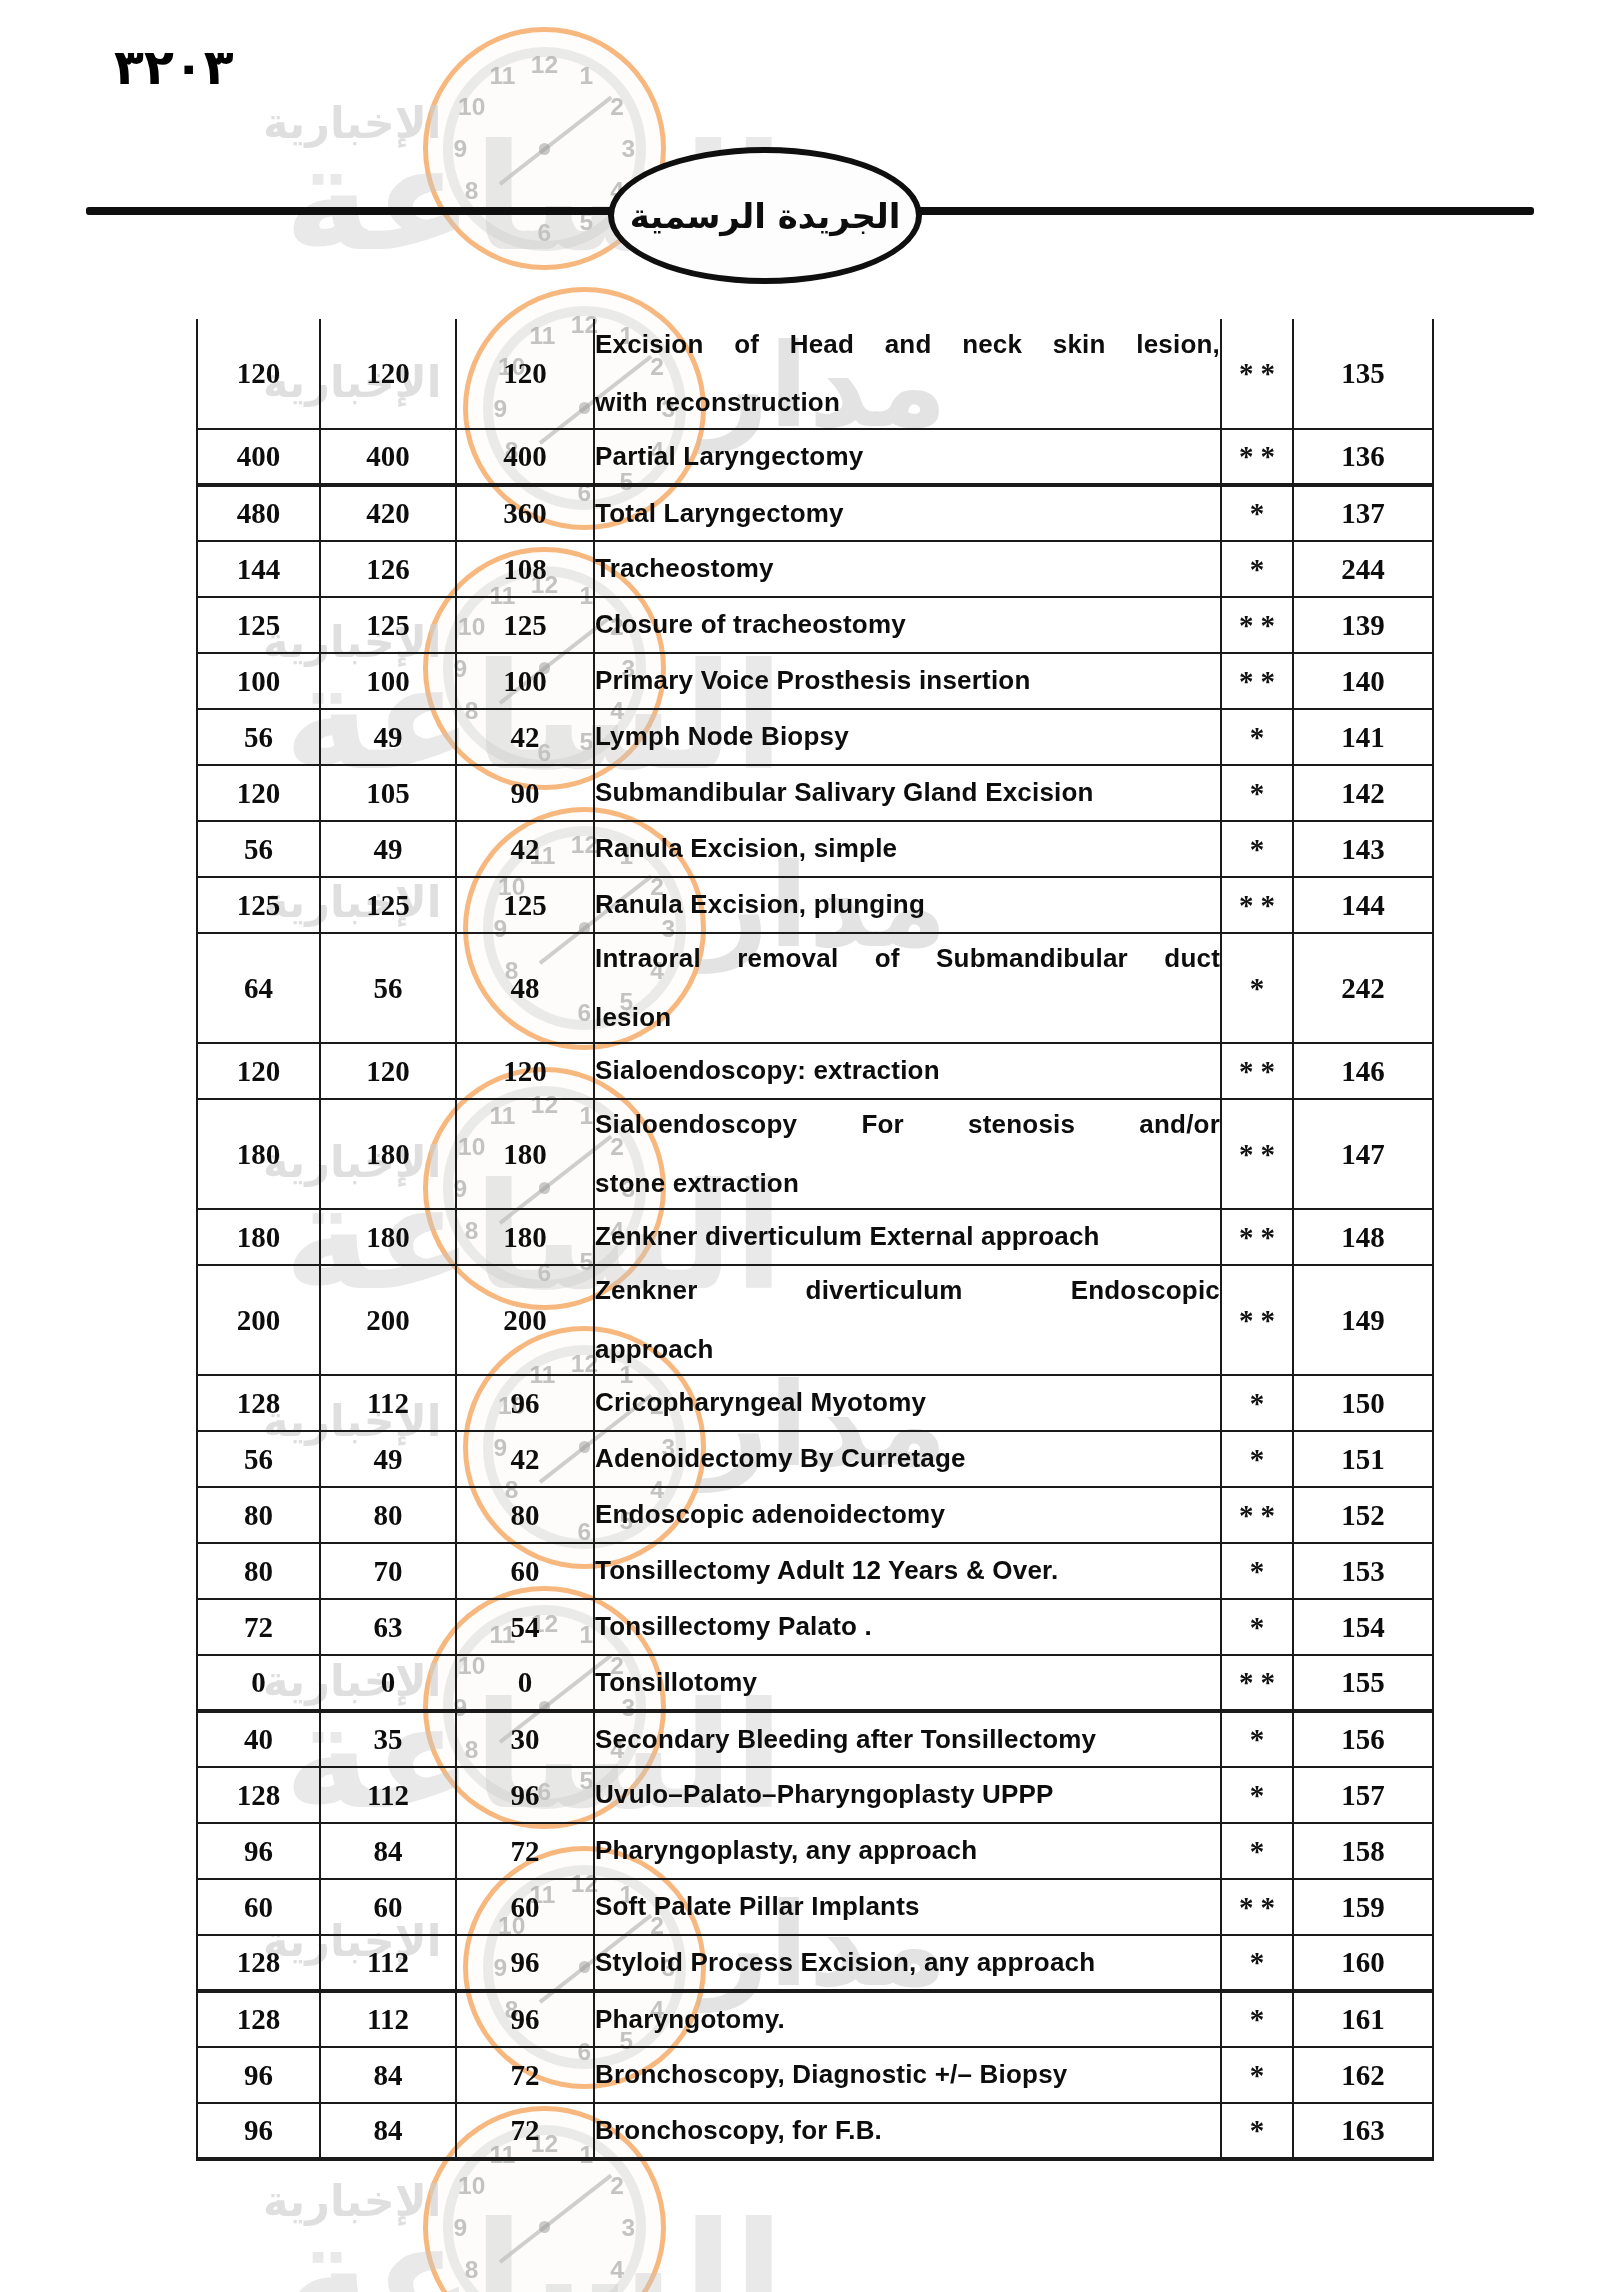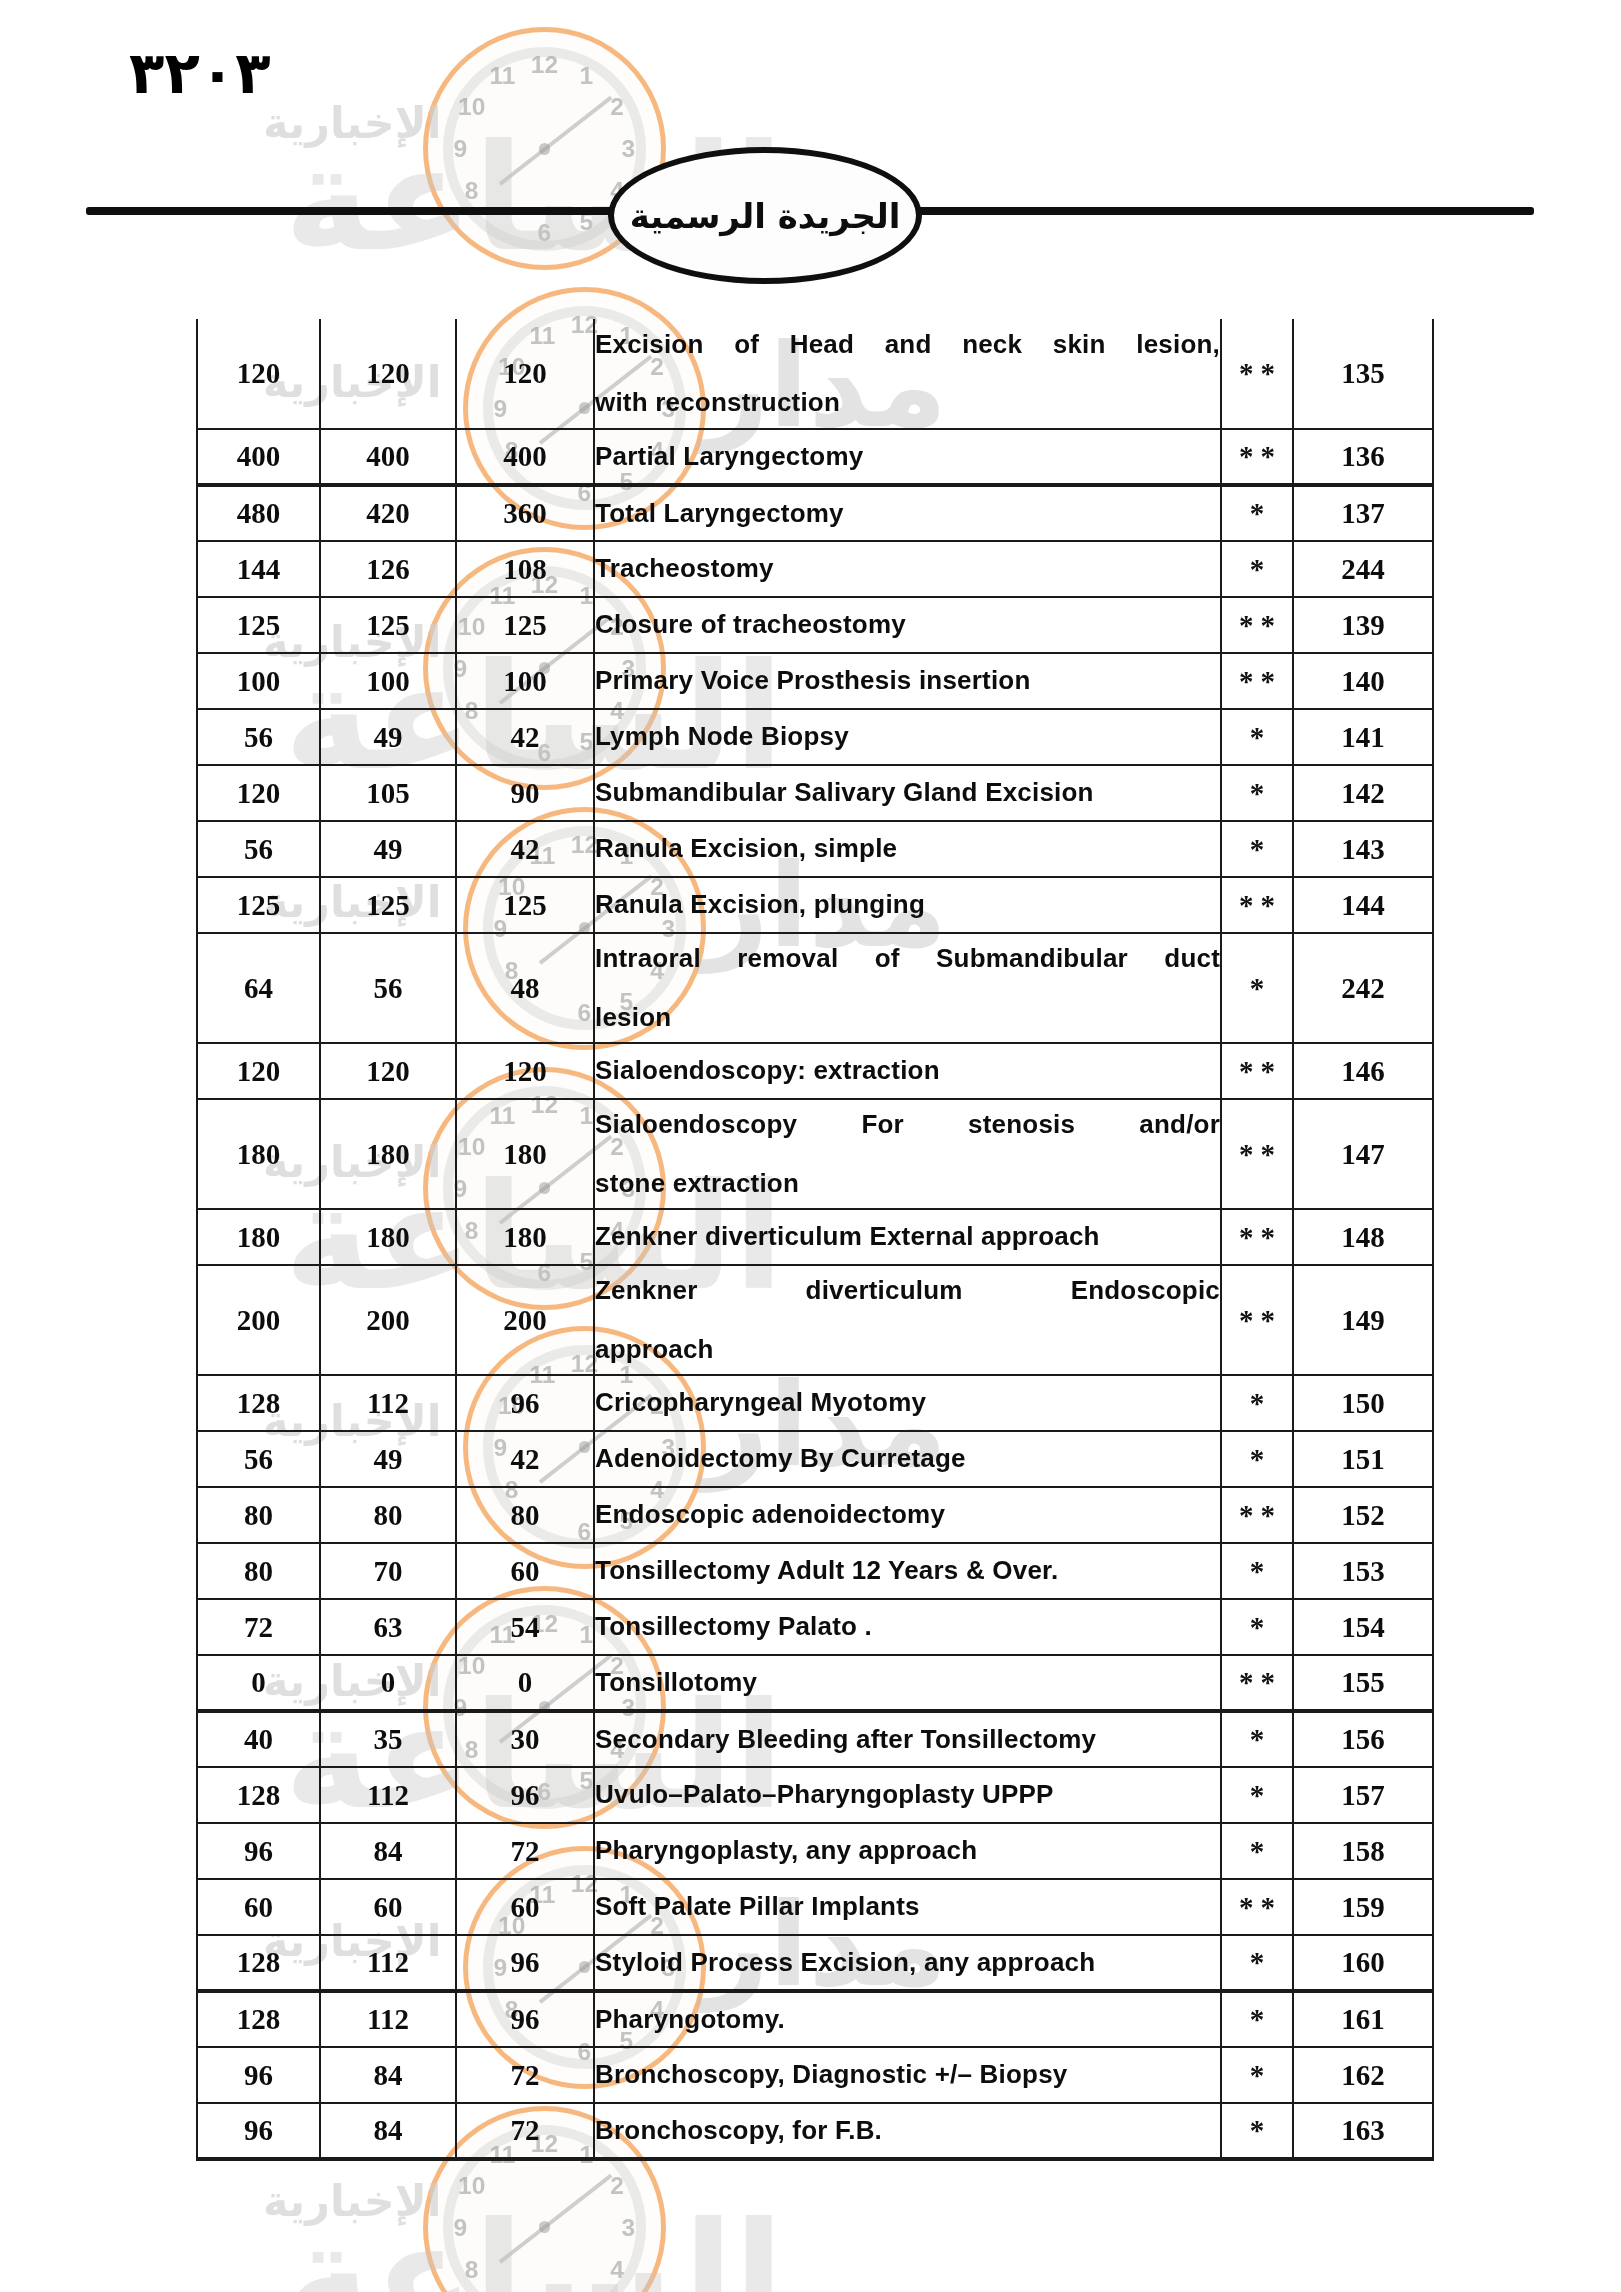--- a/index.html
+++ b/index.html
@@ -27,21 +27,21 @@
   .wm-clock .dot { position:absolute; left:50%; top:50%; width:11.8px; height:11.8px;
     margin:-5.9px 0 0 -5.9px; border-radius:50%; background:rgba(150,150,150,.5); }
   .wm-word { position:absolute; font-family:"DejaVu Sans", sans-serif; font-weight:bold; white-space:nowrap; }
   .wm-madar { font-size:116px; color:#bdbdbd; opacity:.42; }
   .wm-saa   { font-size:147px; color:#c6c6c6; opacity:.38; }
   .wm-akhbariya { font-size:43px; color:#cfcfcf; opacity:.65; }
 
   
   .page-number {
     position:absolute; left:114px; top:39px; z-index:2;
-    font-family:"DejaVu Sans", sans-serif; font-weight:bold; font-size:58px; color:#000;margin-left:15px;
+    font-family:"DejaVu Sans", sans-serif; font-weight:bold; font-size:49px; color:#000;
   }
   .header-rule { position:absolute; left:86px; top:207px; width:1448px; height:7.8px;
     background:#0f0f0f; z-index:1; border-radius:2.9px; }
   .gazette-oval {
     position:absolute; left:608px; top:147px; width:302px; height:125px; z-index:2;
     border:6.9px solid #0f0f0f; border-radius:50%; background:#fdfdfd;
     display:flex; align-items:center; justify-content:center;
   }
   .gazette-oval span {
     font-family:"DejaVu Sans", sans-serif; font-weight:bold; font-size:34px; color:#0d0d0d;

